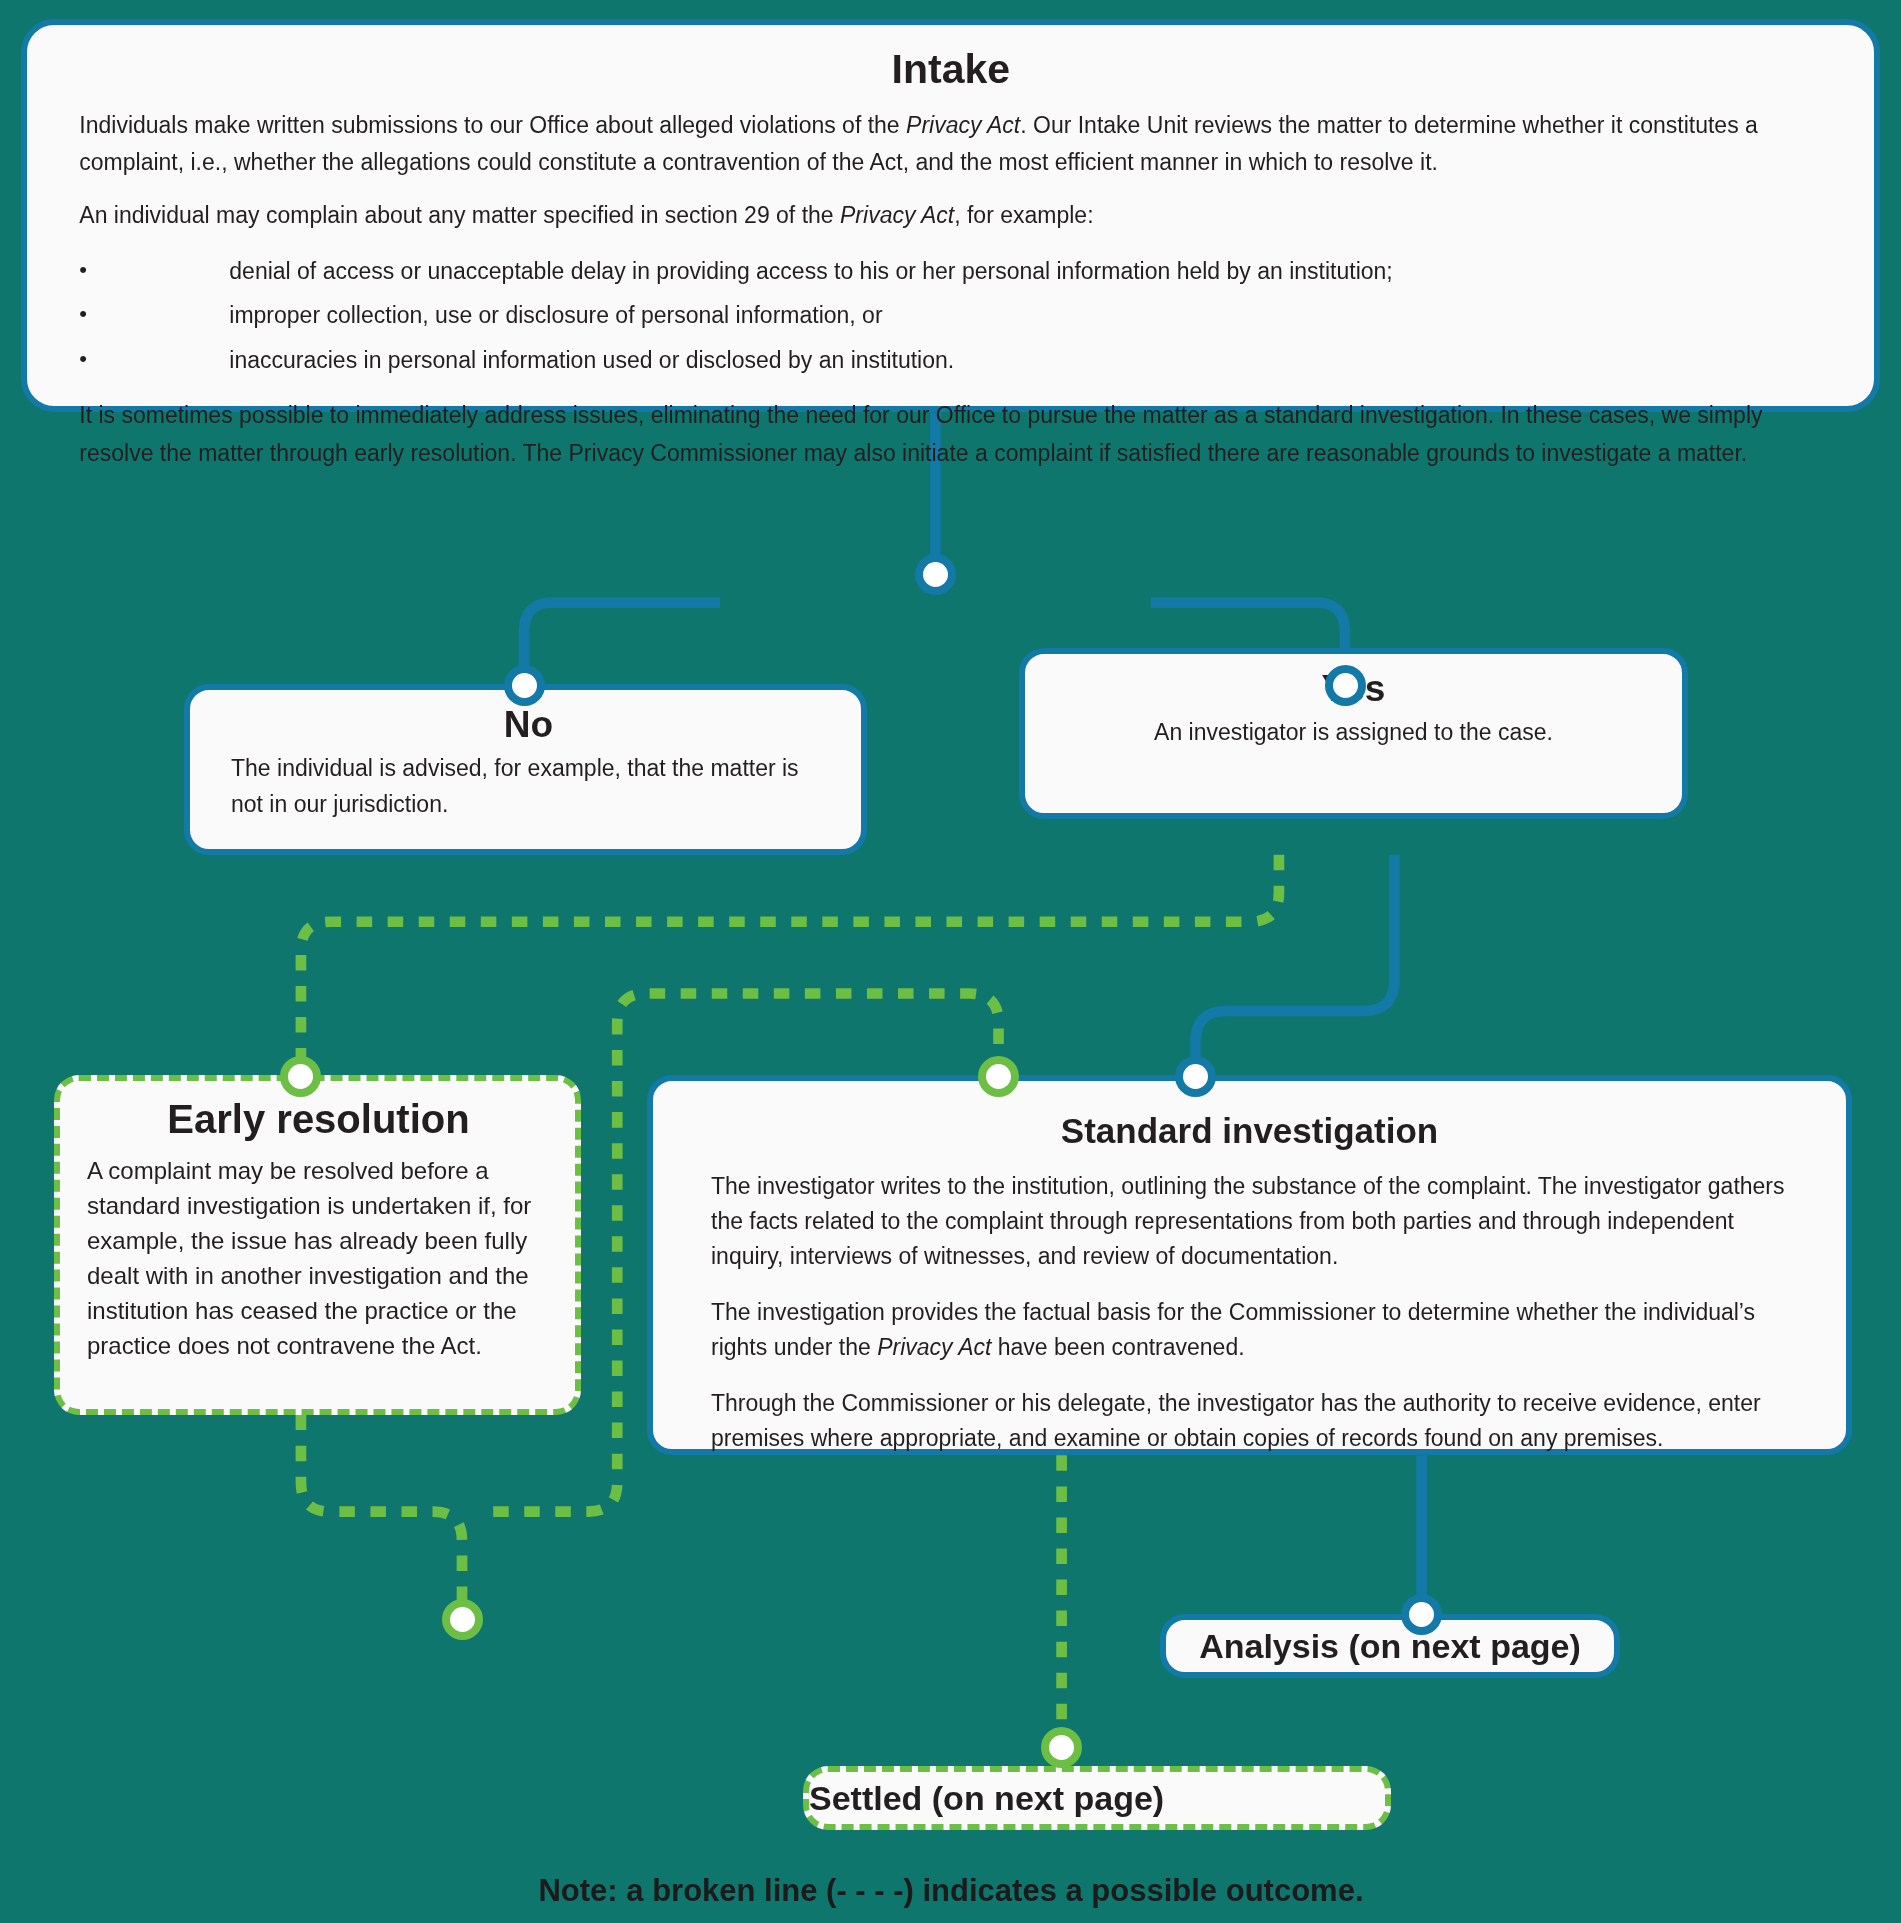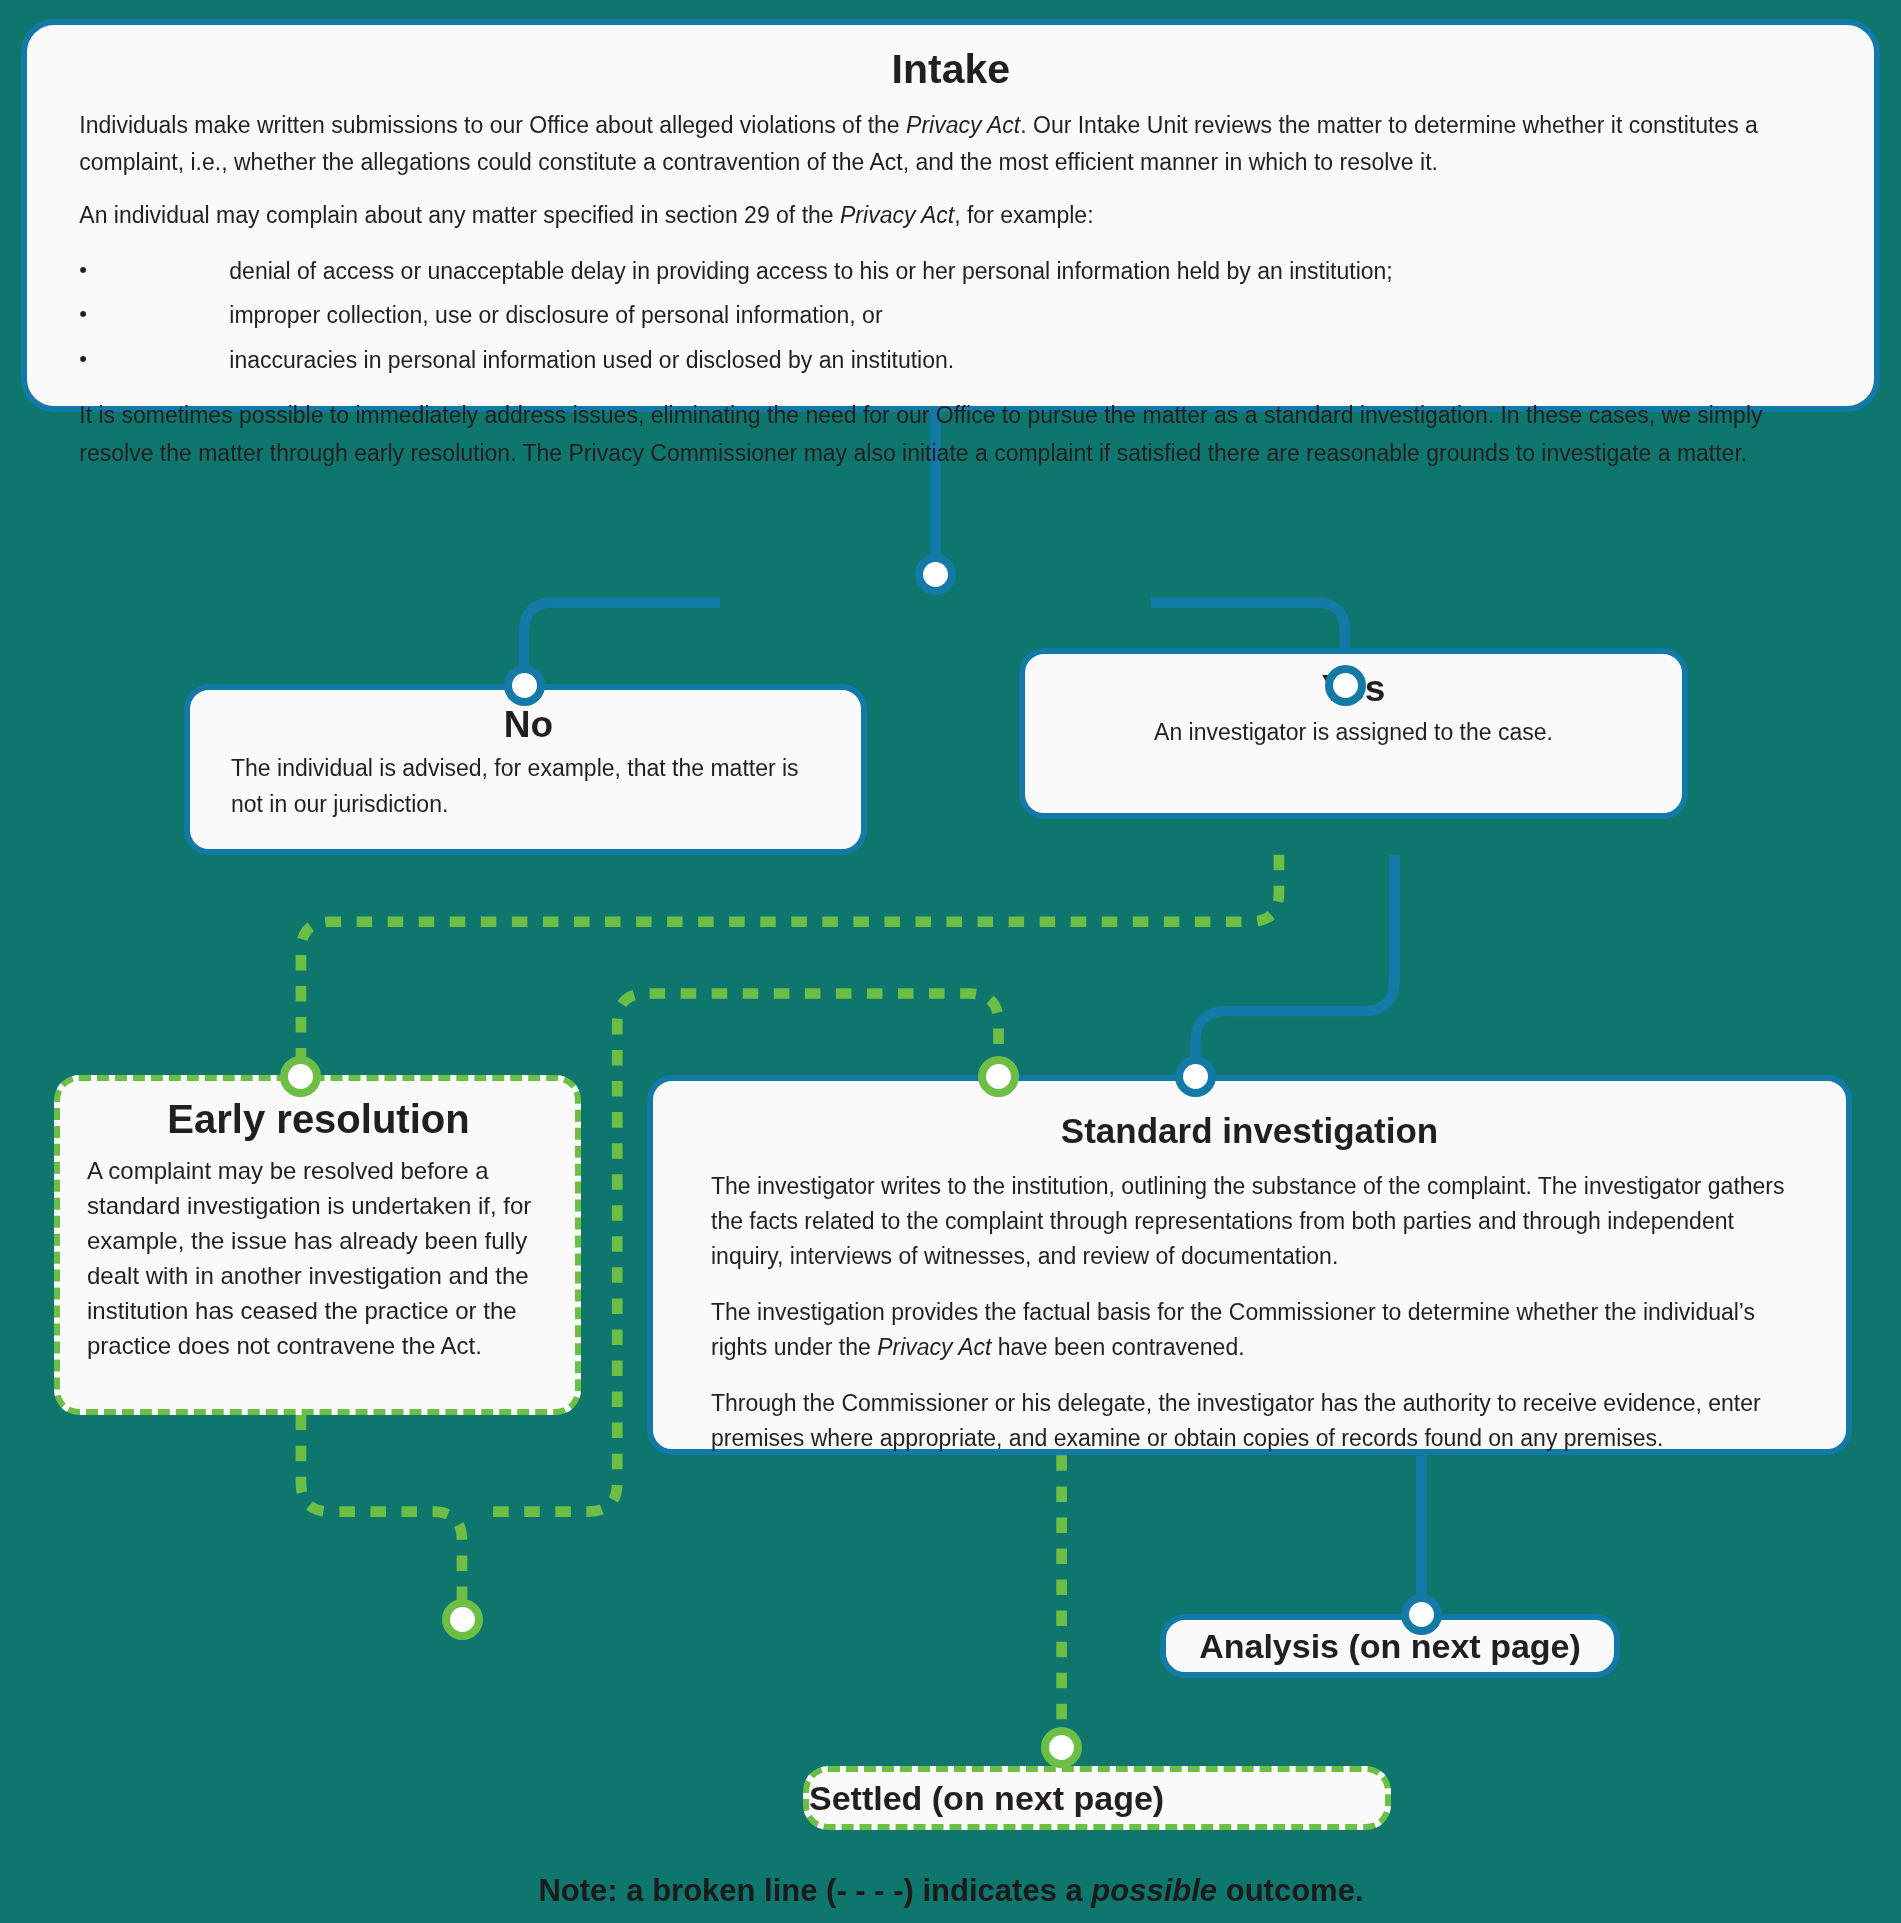--- a/index.html
+++ b/index.html
@@ -97,21 +97,21 @@
     left:1160px;top:1614px;width:460px;height:64px;
     display:flex;align-items:center;justify-content:center;
   }
   #analysis .n-title{font-size:34px;}
 
   
   #note{
     position:absolute;z-index:2;left:0;top:1873px;width:1902px;
     text-align:center;font-size:31px;font-weight:bold;color:#1b1b1b;
   }
-  #note .it{font-style:italic;}
+  #note .it{}
 
   i.itx{font-style:italic;}
 
   
   .dot{position:absolute;z-index:3;border-radius:50%;background:#ffffff;box-sizing:border-box;}
   .dot.blue{border:8.7px solid #1379a7;}
   .dot.green{border:8.7px solid #6cbe45;}
 </style>
 </head>
 <body>

